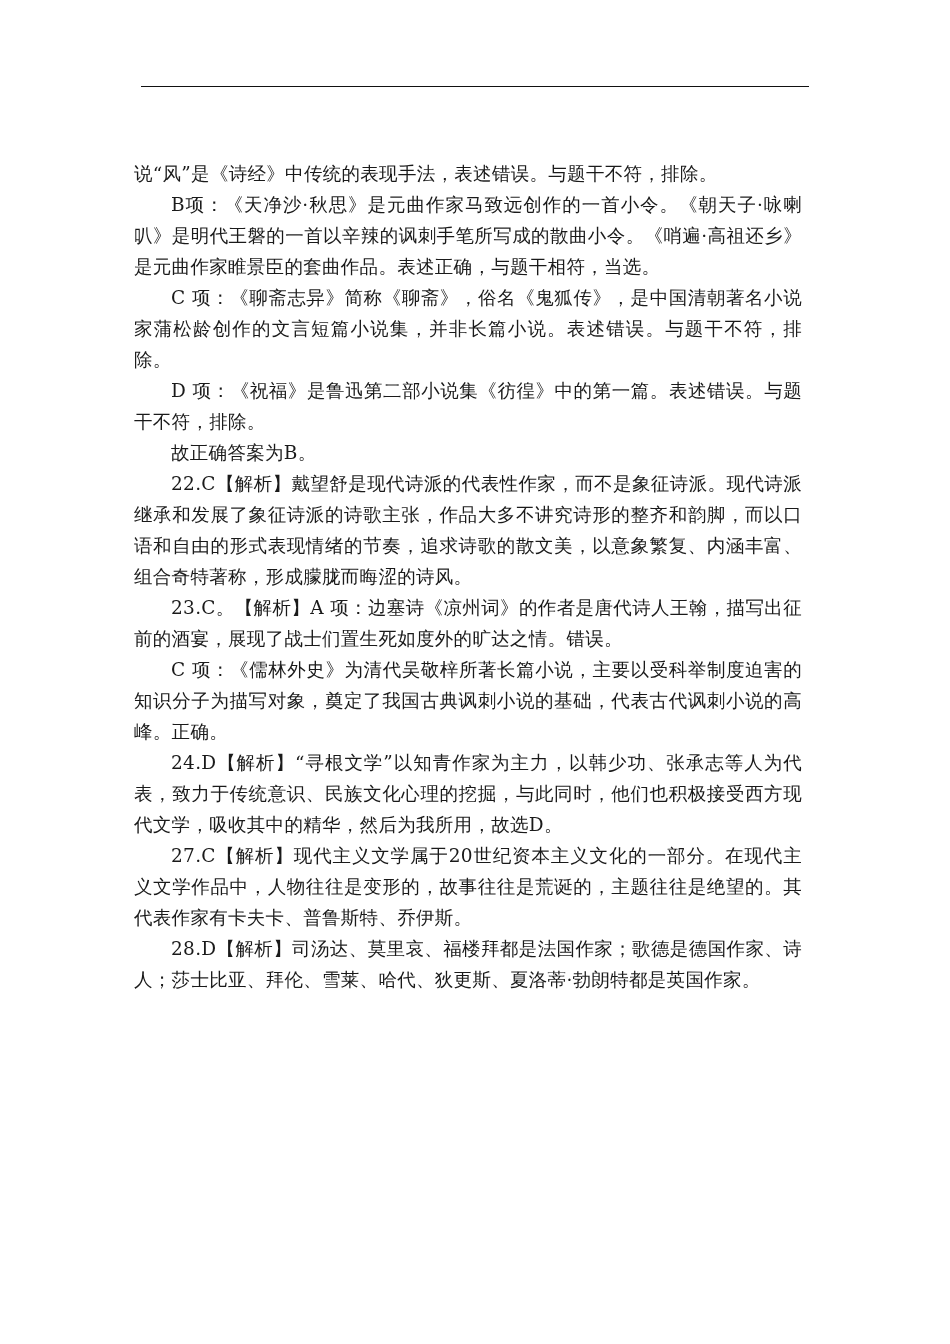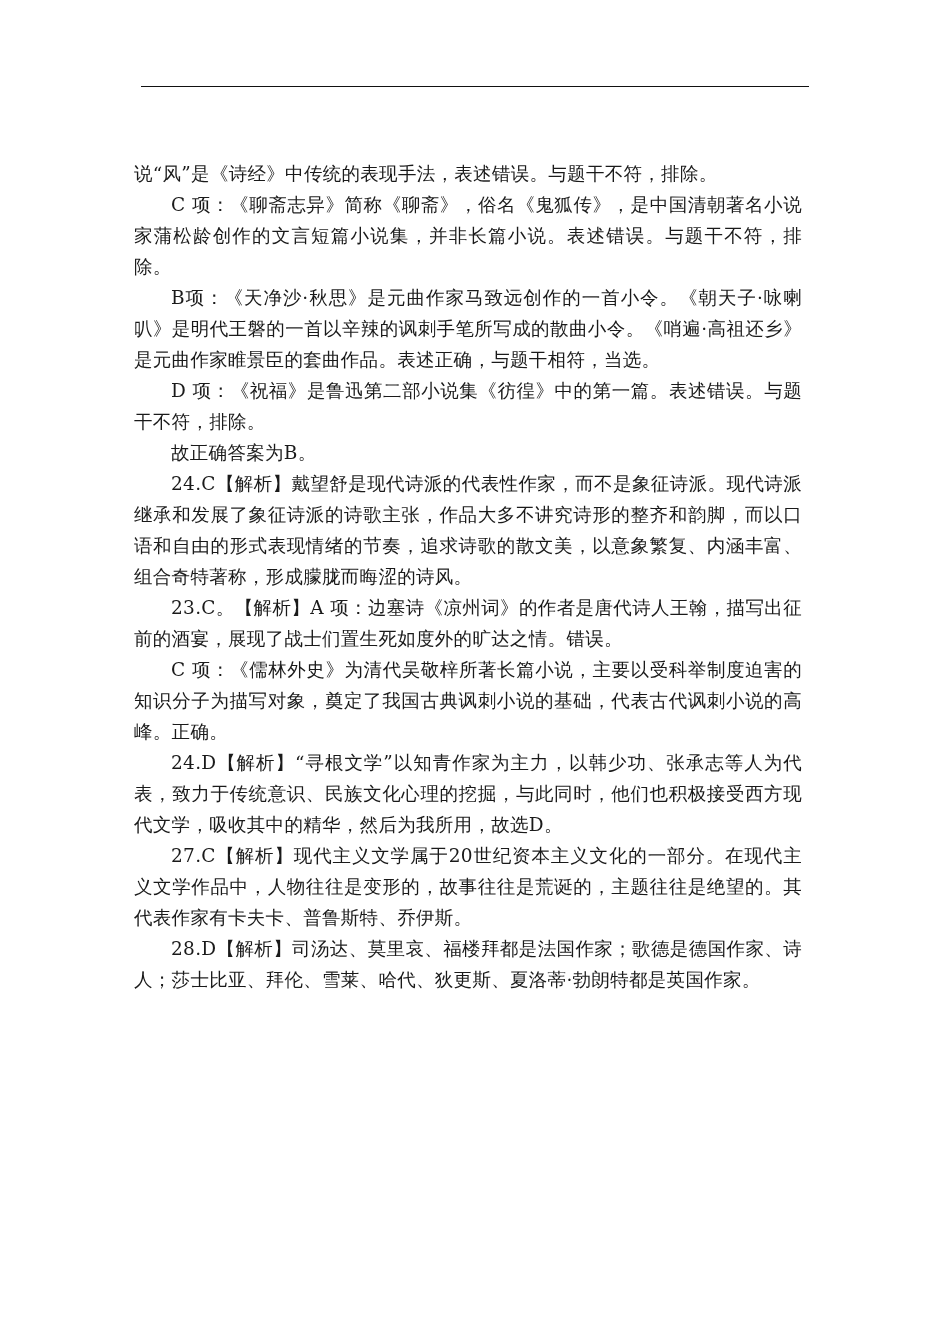--- a/index.html
+++ b/index.html
@@ -43,23 +43,23 @@
       text-indent: 2em;
     }
   </style>
 </head>
 <body>
 
 <div class="rule"></div>
 
 <div class="page">
   <p class="para">说“风”是《诗经》中传统的表现手法，表述错误。与题干不符，排除。</p>
+  <p class="para indent">B项：《天净沙·秋思》是元曲作家马致远创作的一首小令。《朝天子·咏喇叭》是明代王磐的一首以辛辣的讽刺手笔所写成的散曲小令。《哨遍·高祖还乡》是元曲作家睢景臣的套曲作品。表述正确，与题干相符，当选。</p>
   <p class="para indent">C 项：《聊斋志异》简称《聊斋》，俗名《鬼狐传》，是中国清朝著名小说家蒲松龄创作的文言短篇小说集，并非长篇小说。表述错误。与题干不符，排除。</p>
-  <p class="para indent">B项：《天净沙·秋思》是元曲作家马致远创作的一首小令。《朝天子·咏喇叭》是明代王磐的一首以辛辣的讽刺手笔所写成的散曲小令。《哨遍·高祖还乡》是元曲作家睢景臣的套曲作品。表述正确，与题干相符，当选。</p>
   <p class="para indent">D 项：《祝福》是鲁迅第二部小说集《彷徨》中的第一篇。表述错误。与题干不符，排除。</p>
   <p class="para indent">故正确答案为B。</p>
-  <p class="para indent">24.C【解析】戴望舒是现代诗派的代表性作家，而不是象征诗派。现代诗派继承和发展了象征诗派的诗歌主张，作品大多不讲究诗形的整齐和韵脚，而以口语和自由的形式表现情绪的节奏，追求诗歌的散文美，以意象繁复、内涵丰富、组合奇特著称，形成朦胧而晦涩的诗风。</p>
+  <p class="para indent">22.C【解析】戴望舒是现代诗派的代表性作家，而不是象征诗派。现代诗派继承和发展了象征诗派的诗歌主张，作品大多不讲究诗形的整齐和韵脚，而以口语和自由的形式表现情绪的节奏，追求诗歌的散文美，以意象繁复、内涵丰富、组合奇特著称，形成朦胧而晦涩的诗风。</p>
   <p class="para indent">23.C。【解析】A 项：边塞诗《凉州词》的作者是唐代诗人王翰，描写出征前的酒宴，展现了战士们置生死如度外的旷达之情。错误。</p>
   <p class="para indent">C 项：《儒林外史》为清代吴敬梓所著长篇小说，主要以受科举制度迫害的知识分子为描写对象，奠定了我国古典讽刺小说的基础，代表古代讽刺小说的高峰。正确。</p>
   <p class="para indent">24.D【解析】“寻根文学”以知青作家为主力，以韩少功、张承志等人为代表，致力于传统意识、民族文化心理的挖掘，与此同时，他们也积极接受西方现代文学，吸收其中的精华，然后为我所用，故选D。</p>
   <p class="para indent">27.C【解析】现代主义文学属于20世纪资本主义文化的一部分。在现代主义文学作品中，人物往往是变形的，故事往往是荒诞的，主题往往是绝望的。其代表作家有卡夫卡、普鲁斯特、乔伊斯。</p>
   <p class="para indent">28.D【解析】司汤达、莫里哀、福楼拜都是法国作家；歌德是德国作家、诗人；莎士比亚、拜伦、雪莱、哈代、狄更斯、夏洛蒂·勃朗特都是英国作家。</p>
 </div>
 
 </body></html>

